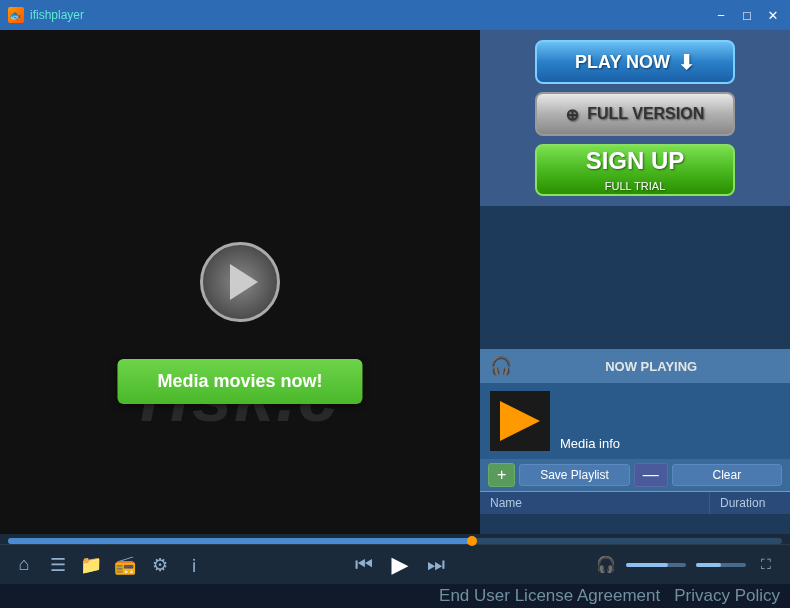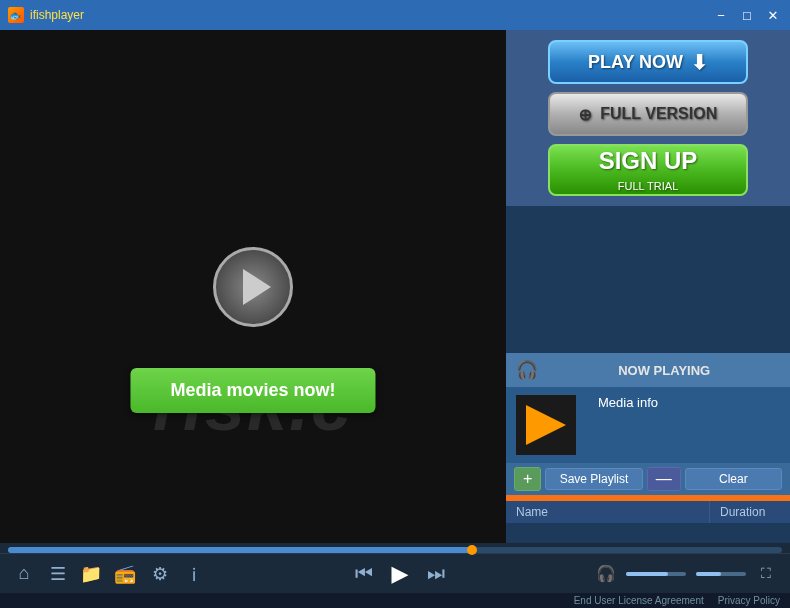--- a/index.html
+++ b/index.html
@@ -33,21 +33,21 @@
       height: 16px;
       background: linear-gradient(135deg, #f90 0%, #f50 100%);
       border-radius: 2px;
       display: flex;
       align-items: center;
       justify-content: center;
       font-size: 10px;
       color: white;
     }
     .title-bar-title {
-      color: #fde047;
+      color: #5eead4;
       font-size: 12px;
     }
     .title-bar-controls {
       display: flex;
       gap: 8px;
     }
     .win-btn {
       width: 18px;
       height: 18px;
       background: transparent;
@@ -127,21 +127,21 @@
       font-size: 18px;
       font-weight: bold;
       cursor: pointer;
       white-space: nowrap;
       z-index: 2;
       box-shadow: 0 2px 6px rgba(0,0,0,0.5);
     }
 
     
     .right-panel {
-      width: 284px;
+      width: 310px;
       background: #2a4a7a;
       display: flex;
       flex-direction: column;
       flex-shrink: 0;
     }
 
     .ad-area {
       background: #3a5a8a;
       padding: 10px;
       display: flex;
@@ -208,23 +208,23 @@
     .now-playing-label {
       color: #e5e5e5;
       font-size: 13px;
       font-weight: bold;
       flex: 1;
       text-align: center;
     }
 
     .media-info-row {
       display: flex;
-      align-items: flex-start;
+      align-items: flex-end;
       padding: 8px 10px;
-      gap: 22px;
+      gap: 10px;
       background: #2a5a8a;
     }
     .media-thumbnail {
       width: 60px;
       height: 60px;
       background: #1a1a1a;
       display: flex;
       align-items: center;
       justify-content: center;
       flex-shrink: 0;
@@ -258,21 +258,21 @@
       gap: 4px;
     }
     .pl-btn.add { background: #5a9a5a; border-color: #6aaa6a; font-size: 16px; padding: 2px 8px; }
     .pl-btn.minus { background: #4a5a9a; border-color: #5a6aaa; font-size: 16px; padding: 2px 8px; }
     .pl-btn.save { flex: 1; justify-content: center; }
     .pl-btn.clear { flex: 1; justify-content: center; text-align: right; }
 
     .playlist-header {
       display: flex;
       background: #2a4a7a;
-      border-top: 6px solid #f97316;
+      border-top: 1px solid #f97316;
     }
     .pl-col-name {
       flex: 1;
       padding: 4px 10px;
       color: #b0c8e0;
       font-size: 12px;
       border-right: 1px solid #3a5a8a;
     }
     .pl-col-duration {
       width: 80px;
@@ -360,21 +360,21 @@
     .footer-links {
       background: #111a2a;
       display: flex;
       justify-content: flex-end;
       padding: 2px 10px;
       gap: 14px;
       flex-shrink: 0;
     }
     .footer-link {
       color: #7090a0;
-      font-size: 10px;
+      font-size: 17px;
       cursor: pointer;
       text-decoration: none;
     }
 
     .controls-and-footer {
       background: #1a2a3a;
       flex-shrink: 0;
     }
 
     .seek-and-controls {

